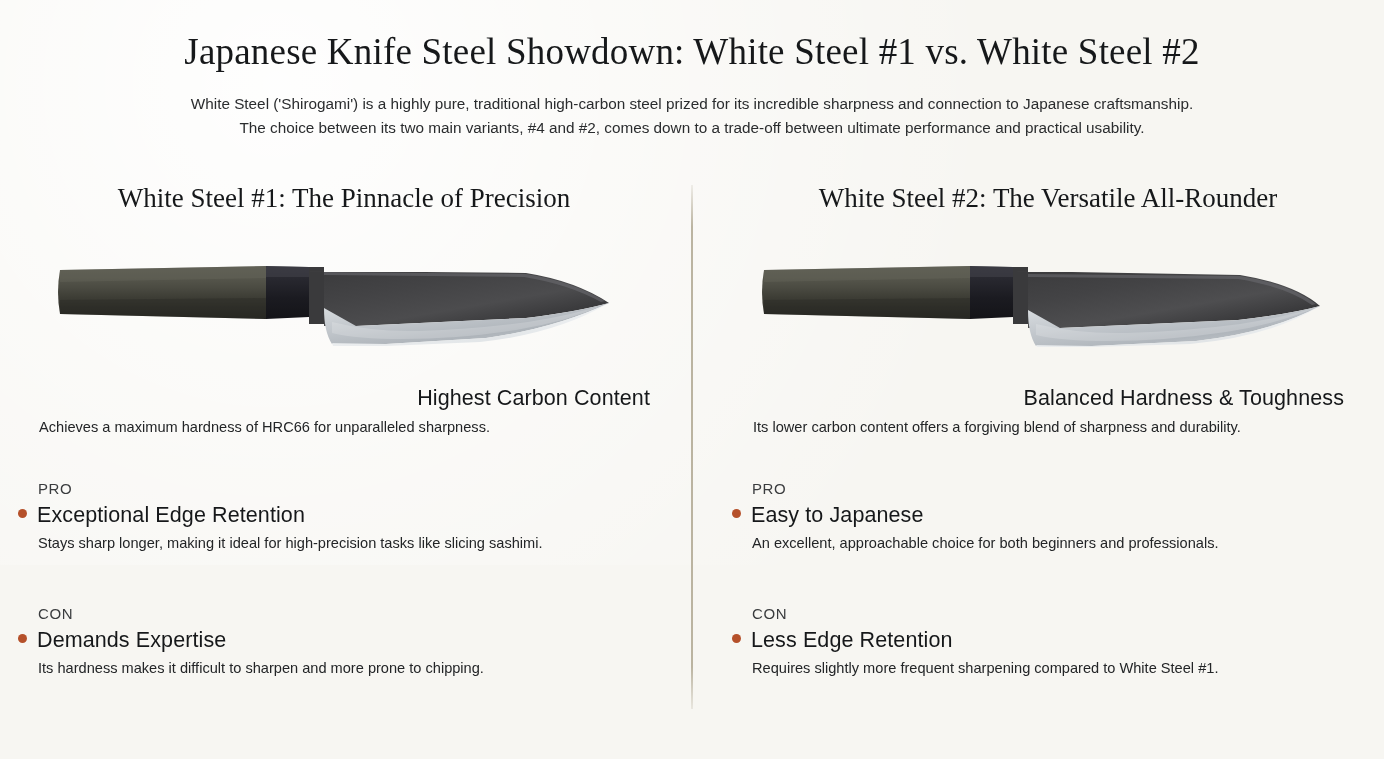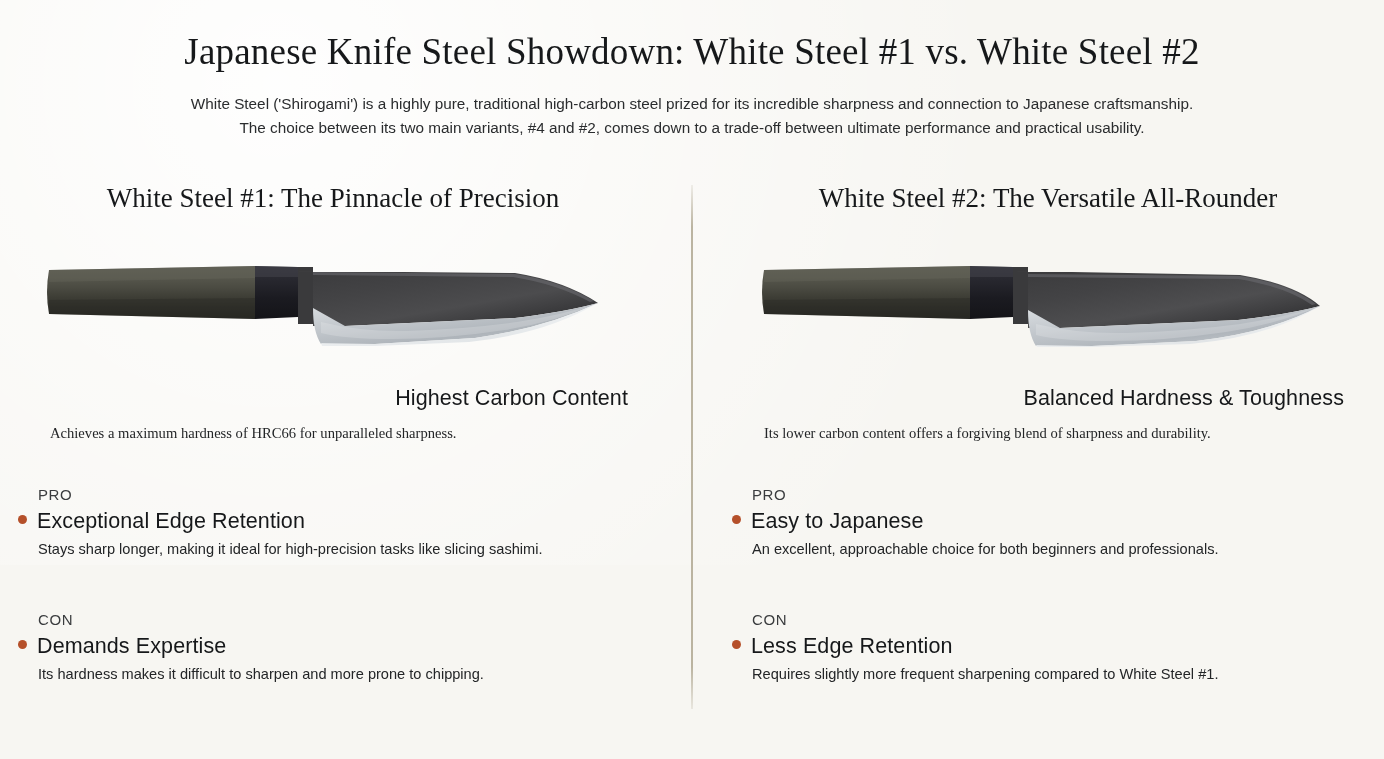--- a/index.html
+++ b/index.html
@@ -69,21 +69,21 @@
     background: linear-gradient(to bottom,
        rgba(176,168,146,0.15) 0%,
        rgba(176,168,146,0.85) 8%,
        rgba(176,168,146,0.85) 92%,
        rgba(176,168,146,0.2) 100%);
   }
   .col {
     width: 50%;
     box-sizing: border-box;
   }
-  .col-left  { padding-left: 12px;  padding-right: 64px; }
+  .col-left  { padding-left: 12px;  padding-right: 42px; }
   .col-right { padding-left: 60px;  padding-right: 14px; }
 
   .col-heading {
     font-family: "Liberation Serif", serif;
     font-size: 27px;
     font-weight: 400;
     color: #16181a;
     text-align: center;
     margin: 0;
     line-height: 1.2;
@@ -110,23 +110,22 @@
     font-weight: 400;
     color: #16181a;
     margin: 0 0 6px 0;
     line-height: 1.2;
     letter-spacing: 0.1px;
     text-align: right;
   }
   .feature-desc {
     font-size: 14.6px;
     color: #232527;
-    margin: 12px;
+    margin: 1px;
     line-height: 1.35;
-    font-family: Liberation Serif, serif;
   }
 
   
   .pc-block {
     margin-top: 42px;
     position: relative;
   }
   .pc-block.con { margin-top: 52px; }
 
   .pc-tag {

